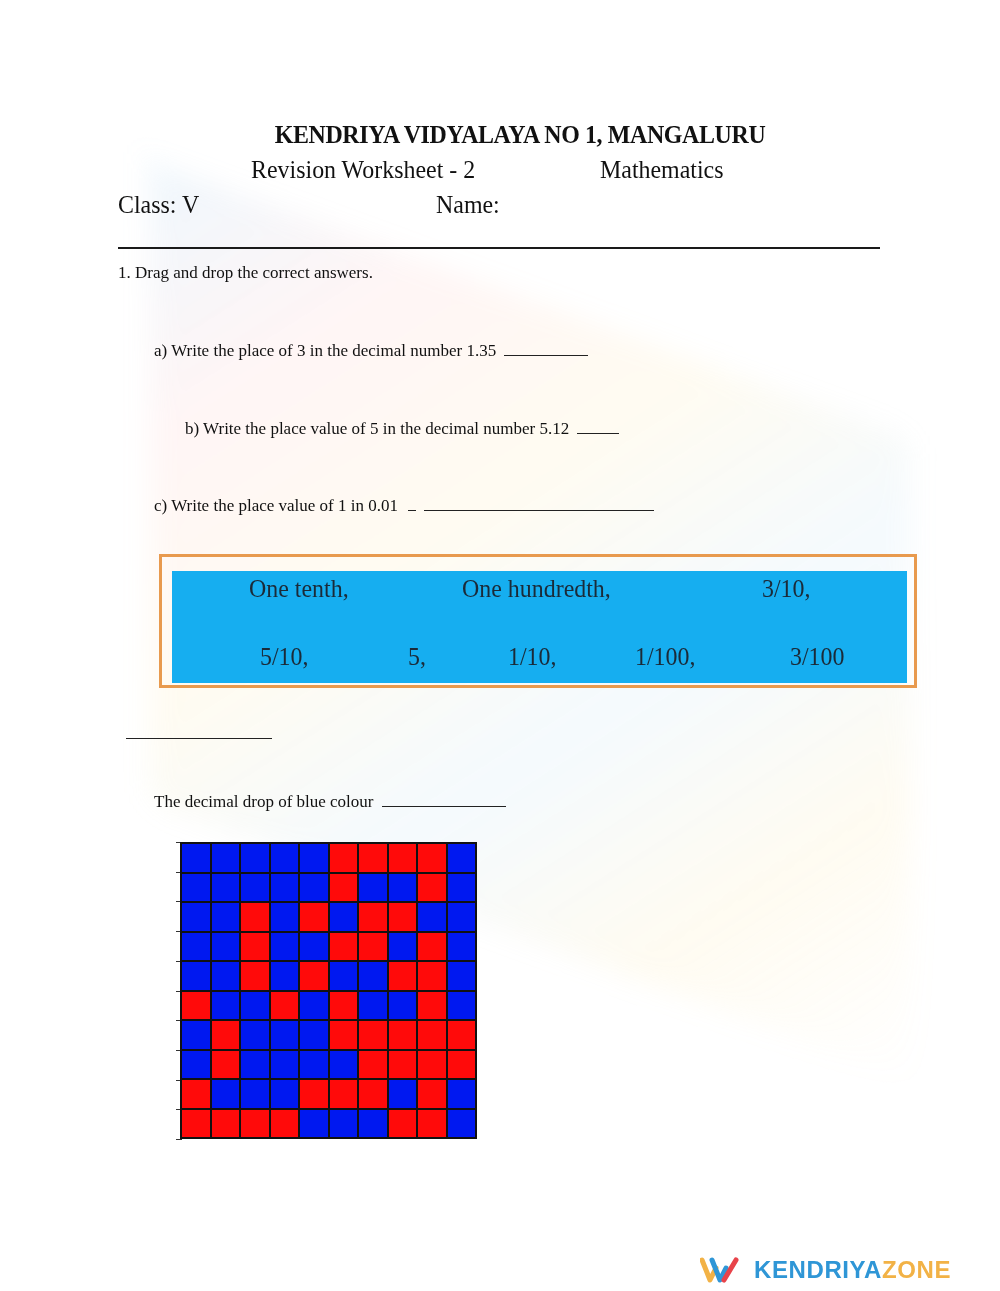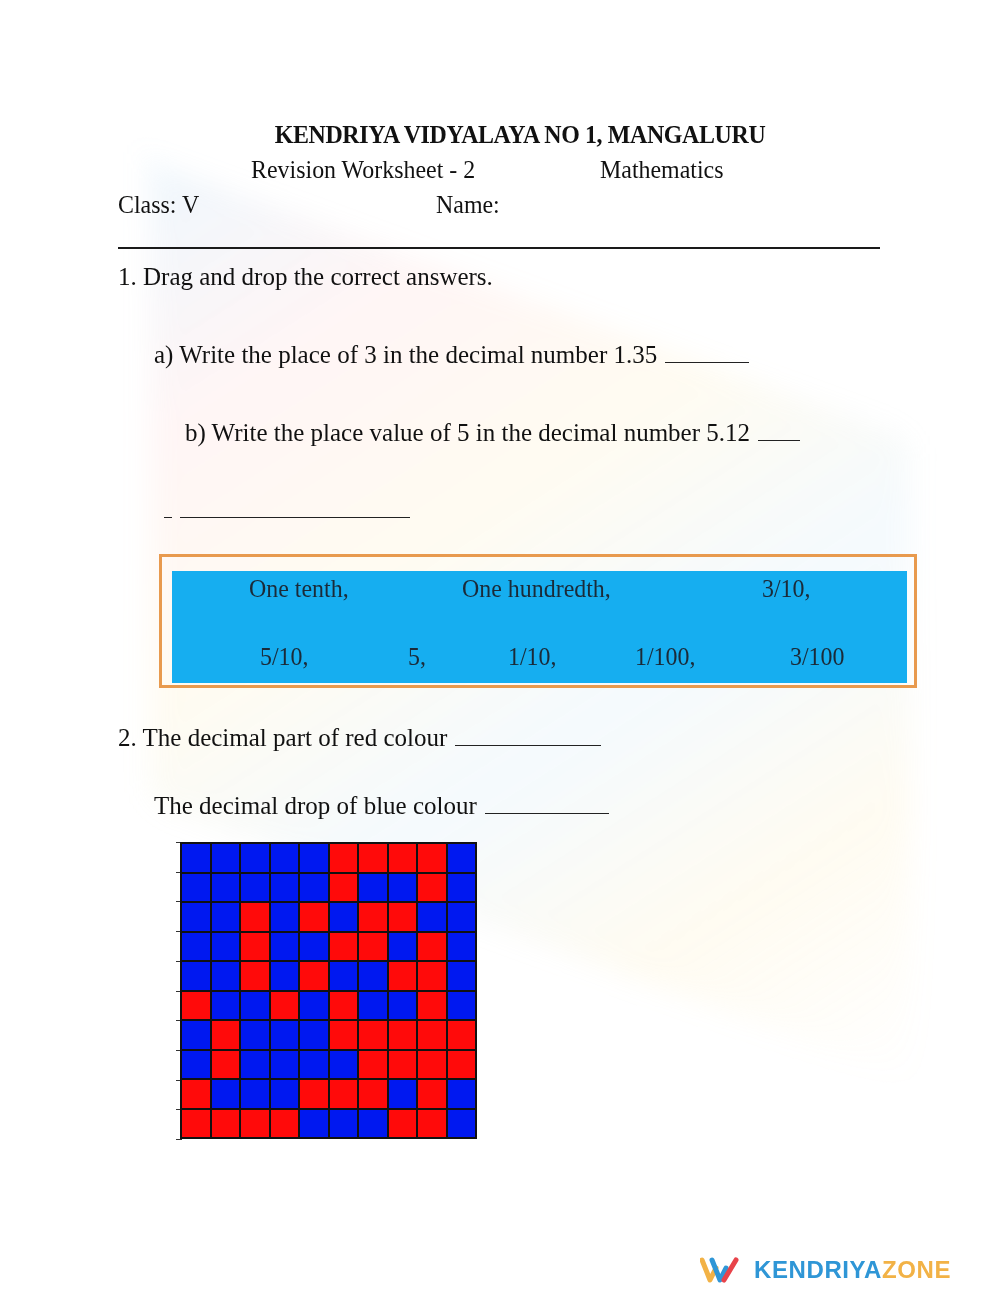--- a/index.html
+++ b/index.html
@@ -46,21 +46,21 @@
       transform-origin: left;
       transform: scaleX(0.92);
     }
     .meta { top: 190px; font-size: 26px; transform-origin: left; transform: scaleX(0.92); }
     .rule {
       left: 118px; top: 247px; width: 762px; height: 0;
       border-top: 2px solid #1a1a1a;
     }
     .q-text {
       font-family: "Liberation Serif", "DejaVu Serif", serif;
-      font-size: 25px;
+      font-size: 17px;
     }
     .blank {
       display: inline-block;
       border-bottom: 1.5px solid #222;
       height: 1px;
       vertical-align: baseline;
       margin-left: 8px;
     }
     .answer-box-outer {
       left: 159px; top: 554px; width: 758px; height: 134px;
@@ -131,38 +131,38 @@
 
 <div class="abs q-text" style="left:154px; top:341px;">
   <span>a) Write the place of 3 in the decimal number 1.35</span><span class="blank" style="width:84px;"></span>
 </div>
 
 <div class="abs q-text" style="left:154px; top:419px;margin-left:31px;">
   <span>b) Write the place value of 5 in the decimal number 5.12</span><span class="blank" style="width:42px;"></span>
 </div>
 
 <div class="abs q-text" style="left:154px; top:496px;">
-  <span class="blank" style="width:8px; margin-left:10px;"></span><span class="blank" style="width:230px;"></span>
+  <span>c) Write the place value of 1 in 0.01</span><span class="blank" style="width:8px; margin-left:10px;"></span><span class="blank" style="width:230px;"></span>
 </div>
 
 <div class="abs answer-box-outer"></div>
 <div class="abs answer-box-inner"></div>
 
 <div class="chip" style="left:249px; top:574px;">One tenth,</div>
 <div class="chip" style="left:462px; top:574px;">One hundredth,</div>
 <div class="chip" style="left:762px; top:574px;">3/10,</div>
 
 <div class="chip" style="left:260px; top:642px;">5/10,</div>
 <div class="chip" style="left:408px; top:642px;">5,</div>
 <div class="chip" style="left:508px; top:642px;">1/10,</div>
 <div class="chip" style="left:635px; top:642px;">1/100,</div>
 <div class="chip" style="left:790px; top:642px;">3/100</div>
 
 <div class="abs q-text" style="left:118px; top:724px;">
-  <span>2. The decimal part of red colour</span><span class="blank" style="width:146px;"></span>
+  <span class="blank" style="width:146px;"></span>
 </div>
 
 <div class="abs q-text" style="left:154px; top:792px;">
   <span>The decimal drop of blue colour</span><span class="blank" style="width:124px;"></span>
 </div>
 
 <div id="ticks">
     <div class="tick" style="top: 842px;"></div>
     <div class="tick" style="top: 871.7px;"></div>
     <div class="tick" style="top: 901.4px;"></div>

